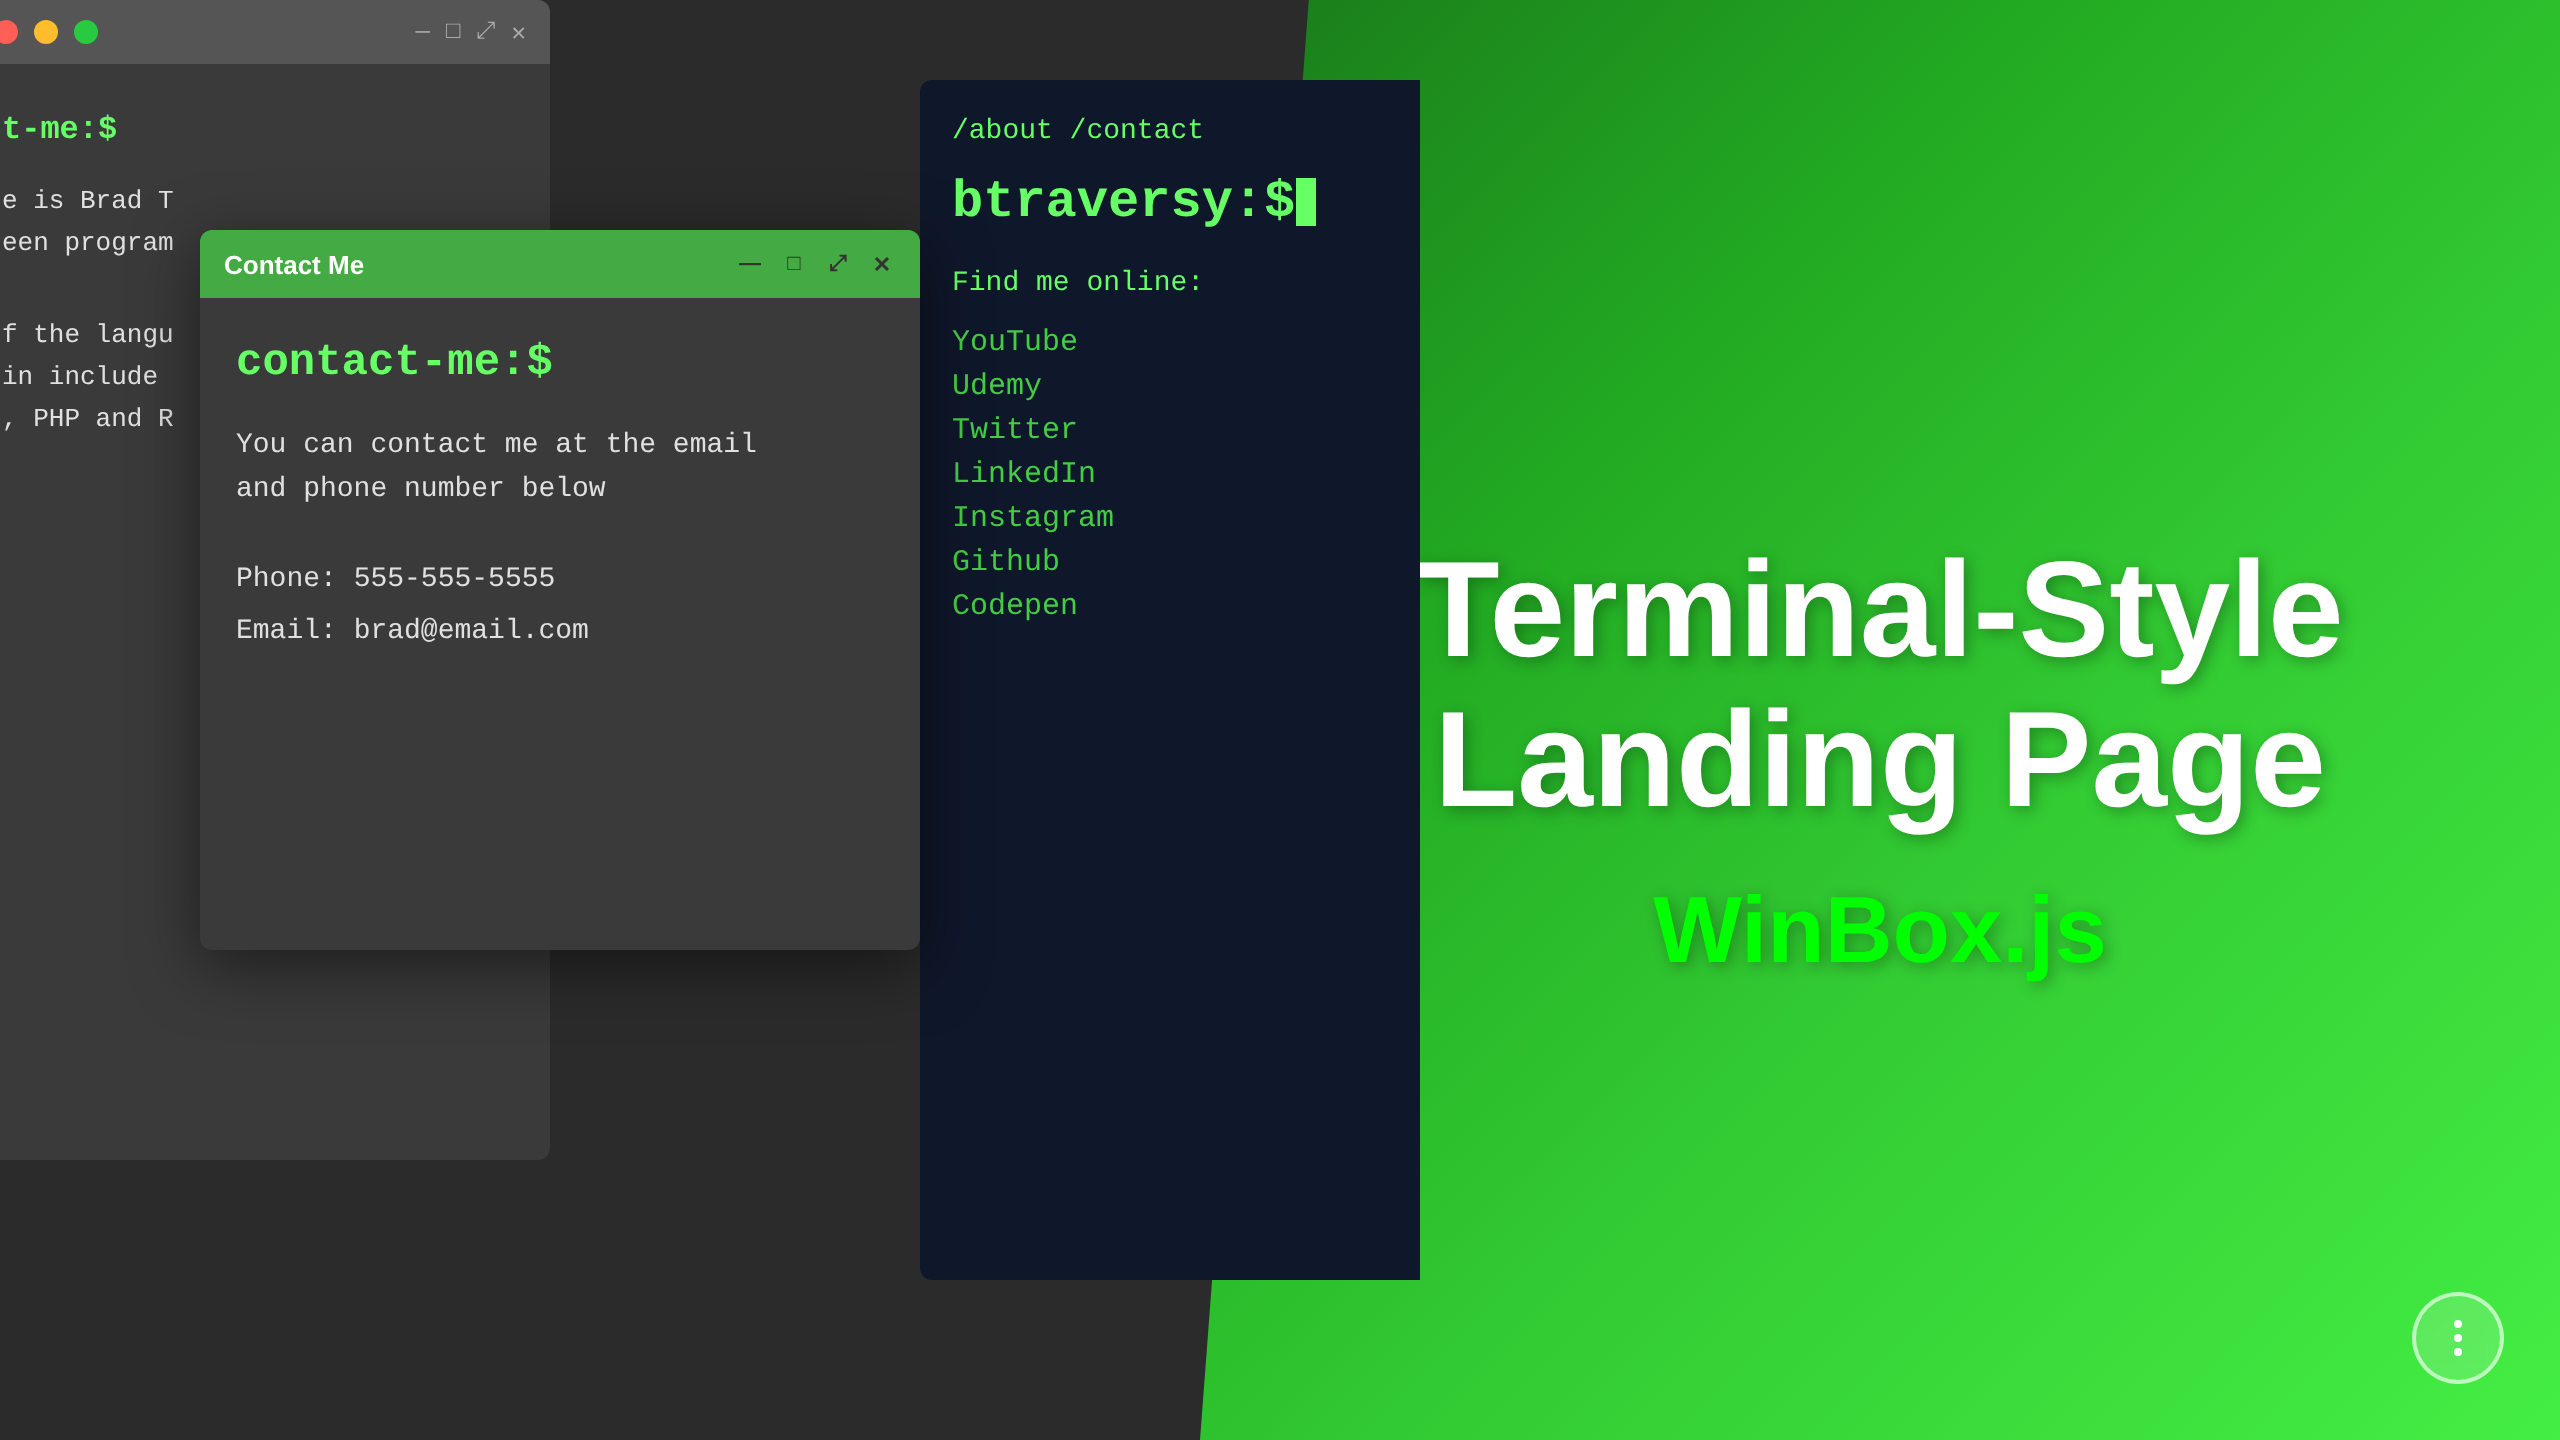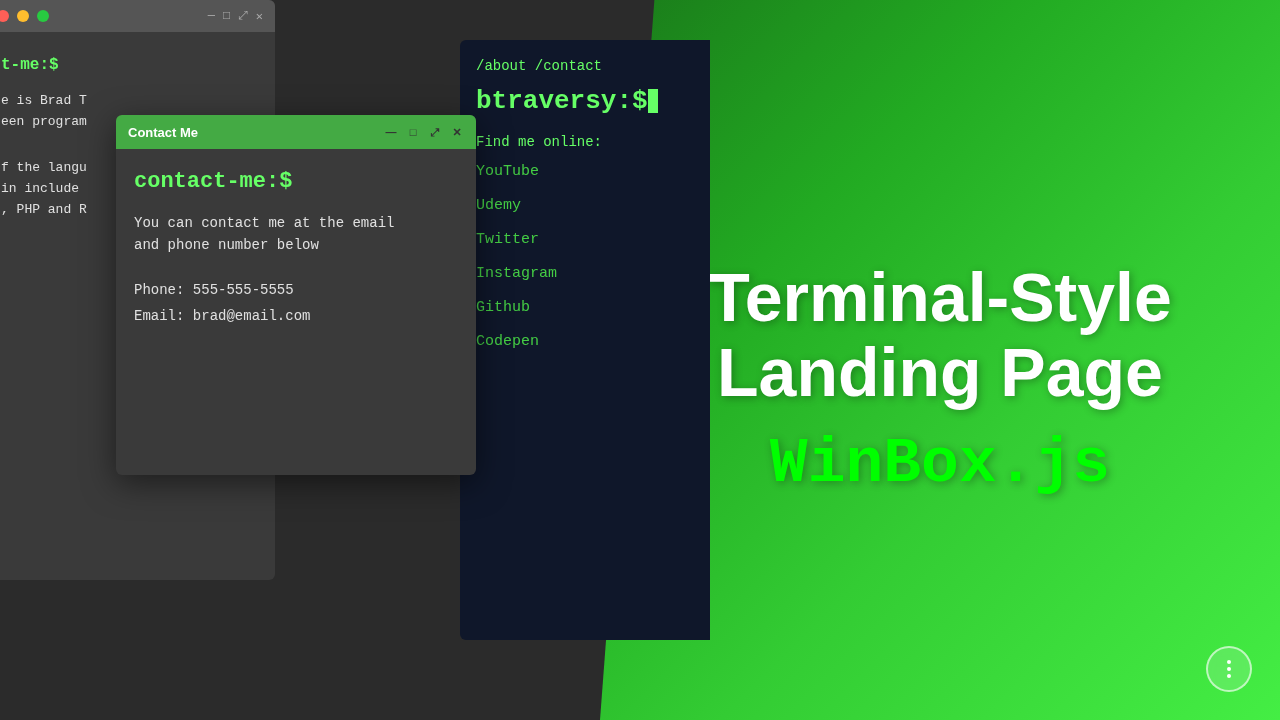--- a/index.html
+++ b/index.html
@@ -47,22 +47,22 @@
       font-weight: 900;
       text-align: center;
       line-height: 1.1;
       text-shadow: 2px 2px 8px rgba(0,0,0,0.3);
       margin-bottom: 20px;
       margin-top: 40px;
     }
 
     .right-panel-subtitle {
       color: #00ff00;
-      font-family: Liberation Mono, monospace;
-      font-size: 63px;
+      font-family: Liberation Sans, sans-serif;
+      font-size: 47px;
       font-weight: 900;
       text-align: left;
       text-shadow: 2px 2px 8px rgba(0,0,0,0.3);
     }
 
     
     .bg-terminal {
       position: absolute;
       top: 0;
       left: -15px;
@@ -107,21 +107,21 @@
     .bg-terminal-content .text-line {
       color: #e0e0e0;
       font-size: 13px;
       line-height: 1.6;
     }
 
     
     .contact-window {
       position: absolute;
       top: 115px;
-      left: 116px;
+      left: 100px;
       width: 360px;
       height: 360px;
       background: #3a3a3a;
       border-radius: 6px;
       overflow: hidden;
       z-index: 5;
       box-shadow: 0 8px 32px rgba(0,0,0,0.5);
     }
 
     .contact-titlebar {
@@ -227,21 +227,21 @@
     .mid-find {
       font-size: 14px;
       color: #66ff66;
       margin-bottom: 12px;
     }
 
     .mid-links {
       list-style: none;
       display: flex;
       flex-direction: column;
-      gap: 16px;
+      gap: 4px;
     }
 
     .mid-links li a {
       color: #44cc44;
       text-decoration: none;
       font-size: 15px;
     }
 
     
     .dots-button {
@@ -336,20 +336,21 @@
     <div class="mid-terminal-content">
       <div class="mid-nav">/about /contact</div>
       <div class="mid-prompt">
         <span>btraversy:$</span><span class="mid-cursor"></span>
       </div>
       <div class="mid-find">Find me online:</div>
       <ul class="mid-links">
         <li><a>YouTube</a></li>
         <li><a>Udemy</a></li>
         <li><a>Twitter</a></li>
+        <li><a>LinkedIn</a></li>
         <li><a>Instagram</a></li>
         <li><a>Github</a></li>
         <li><a>Codepen</a></li>
       </ul>
     </div>
   </div>
 
 </div>
 
 <div class="right-panel">

